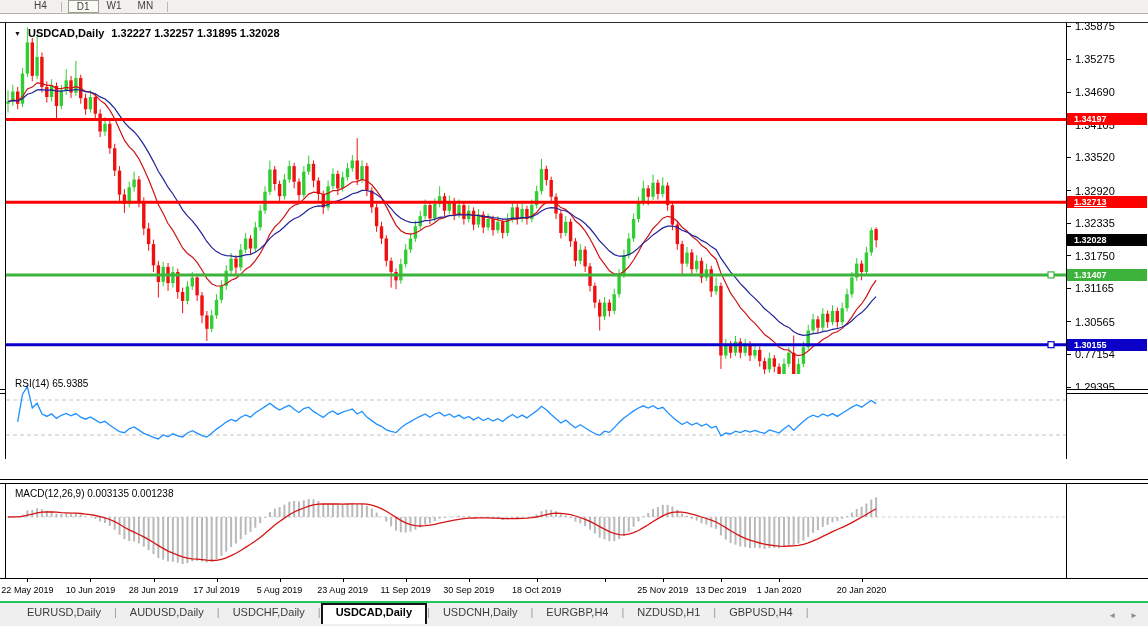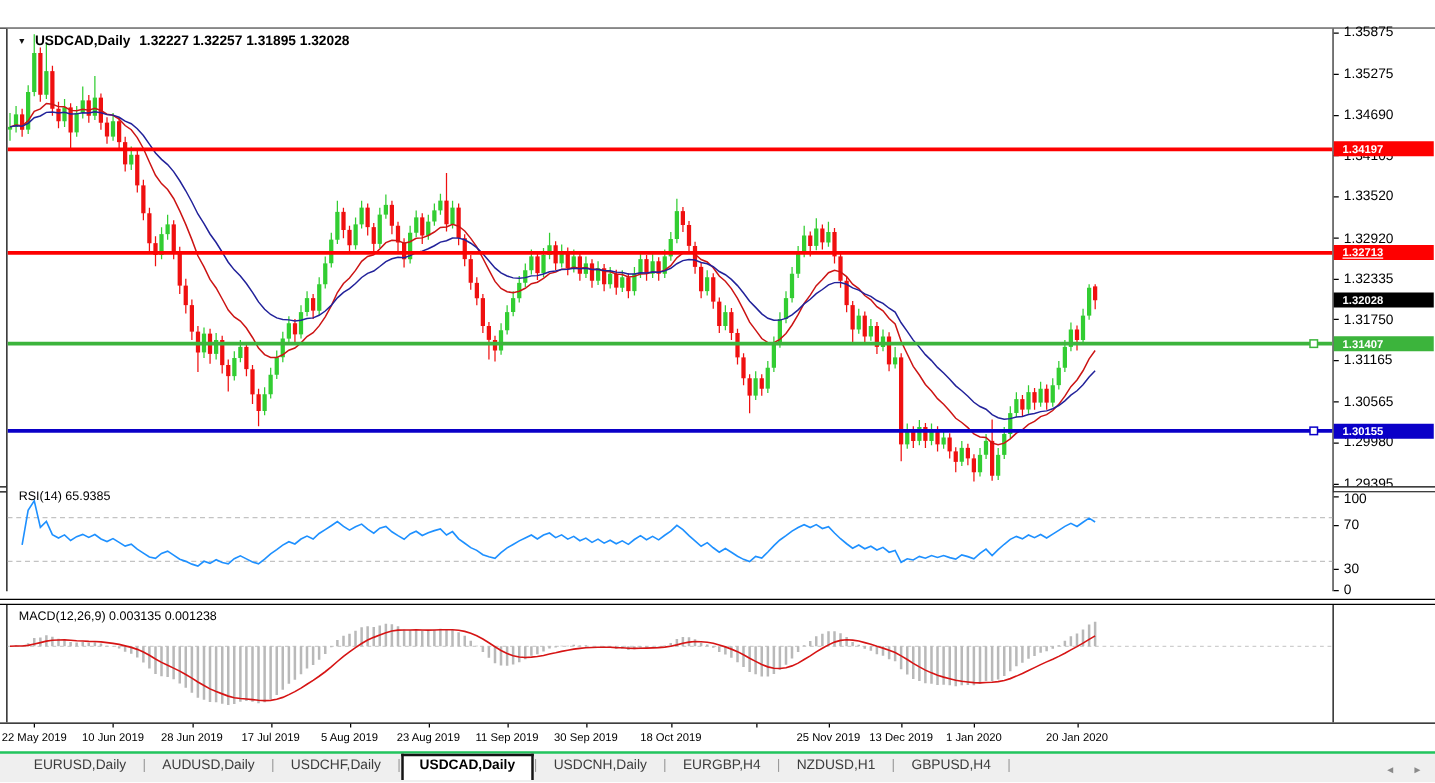--- a/index.html
+++ b/index.html
@@ -10,21 +10,21 @@
     border-bottom:1px solid #b5b2aa;display:flex;align-items:center;padding-left:26px;box-sizing:border-box;}
   .tf{font-size:10px;color:#3f3f3f;padding:0 8px;height:13px;line-height:12px;cursor:default;}
   .tf.active{background:#fbfbf6;border:1px solid #9e9c93;box-sizing:border-box;}
   .tf-sep{width:1px;height:10px;background:#bab7ae;margin:0 6px;}
   
   .frame-top{position:absolute;left:0;top:22px;width:1148px;height:1px;background:#2a2a2a;}
   .splitter{position:absolute;left:0;width:1148px;background:#fff;border-top:1px solid #000;border-bottom:1px solid #000;box-sizing:border-box;}
   
   .panel{position:absolute;left:5px;width:1060px;background:#fff;border-left:1px solid #000;border-right:1px solid #000;}
   #main-panel{top:23px;height:367px;}
-  #rsi-panel{top:388px;height:85px;}
+  #rsi-panel{top:374px;height:85px;}
   #macd-panel{top:484px;height:94px;}
   .panel svg{position:absolute;left:0;top:0;}
   .chart-title{position:absolute;left:8px;top:4px;font-size:11px;font-weight:700;color:#000;z-index:6;display:flex;gap:7px;align-items:center;}
   .chart-title .tri{font-size:7px;color:#111;}
   .panel-label{position:absolute;left:9px;top:4px;font-size:10px;color:#000;z-index:6;}
   
   .axis-col{position:absolute;left:1067px;width:81px;background:#fff;}
   #main-axis{top:23px;height:367px;}
   #rsi-axis{top:394px;height:85px;}
   #macd-axis{top:484px;height:94px;}
@@ -42,20 +42,28 @@
   #tabbar-tabs{display:flex;align-items:flex-start;padding-left:14px;}
   .tab{padding:3px 13px 4px;font-size:11px;color:#3c3c3c;line-height:13px;cursor:default;white-space:nowrap;}
   .tab.active{background:#fff;border:2px solid #141414;border-bottom:0;font-weight:700;color:#000;padding:1px 13px 5px;}
   .tab-sep{color:#9a9a9a;font-size:11px;padding-top:3px;}
   .tab-nav{position:absolute;right:10px;top:8px;color:#8a8a8a;font-size:8px;display:flex;gap:14px;}
 </style>
 </head>
 <body>
 
 <div class="screen">
+  <div class="toolbar" id="toolbar">
+      <div class="tf">H4</div>
+      <div class="tf-sep"></div>
+      <div class="tf active">D1</div>
+      <div class="tf">W1</div>
+      <div class="tf">MN</div>
+      <div class="tf-sep"></div>
+    </div>
   <div class="frame-top"></div>
 
   <div class="panel" id="main-panel">
     <div class="chart-title">
       <span class="tri">▼</span>
       <span>USDCAD,Daily</span>
       <span>1.32227 1.32257 1.31895 1.32028</span>
     </div>
     <svg id="main-svg" width="1060" height="367">
         <g>
@@ -445,50 +453,40 @@
       <div class="axis-label" style="top: 162.623px;">1.32920</div>
       <div class="tick-dash" style="top: 199.713px;"></div>
       <div class="axis-label" style="top: 195.213px;">1.32335</div>
       <div class="tick-dash" style="top: 232.304px;"></div>
       <div class="axis-label" style="top: 227.804px;">1.31750</div>
       <div class="tick-dash" style="top: 264.894px;"></div>
       <div class="axis-label" style="top: 260px;">1.31165</div>
       <div class="tick-dash" style="top: 298.32px;"></div>
       <div class="axis-label" style="top: 293.82px;">1.30565</div>
       <div class="tick-dash" style="top: 330.91px;"></div>
-      <div class="axis-label" style="top: 326.41px;">1.29980</div>
+      <div class="axis-label" style="top: 326.41px;">0.77154</div>
       <div class="tick-dash" style="top: 363.501px;"></div>
       <div class="axis-label" style="top: 359.001px;">1.29395</div>
       <div class="price-tag" style="top: 90.4814px; background: rgb(254, 0, 0);">1.34197</div>
       <div class="price-tag" style="top: 173.155px; background: rgb(254, 0, 0); text-decoration: underline;">1.32713</div>
       <div class="price-tag" style="top: 245.912px; background: rgb(60, 180, 60);">1.31407</div>
       <div class="price-tag" style="top: 315.661px; background: rgb(10, 0, 200);">1.30155</div>
       <div class="price-tag" style="top: 211.316px; background: rgb(0, 0, 0);">1.32028</div>
     </div>
 
   <div class="splitter" style="top:389px;height:5px;"></div>
 
   <div class="panel" id="rsi-panel">
     <div class="panel-label">RSI(14) 65.9385</div>
     <svg id="rsi-svg" width="1060" height="85">
         <line x1="0" y1="26" x2="1060" y2="26" stroke="#c3c3c3" stroke-width="1" stroke-dasharray="4 3"></line>
         <line x1="0" y1="61" x2="1060" y2="61" stroke="#c3c3c3" stroke-width="1" stroke-dasharray="4 3"></line>
         <polyline points="11.7,47.9 16.5,20.2 21.4,12.6 26.3,33.9 31.1,29.2 35.9,39.7 40.8,42.4 45.6,39.9 50.5,44.4 55.3,41.3 60.2,39.5 65.0,41.9 69.9,39.6 74.8,43.2 79.6,45.2 84.4,42.9 89.3,45.9 94.1,48.9 99.0,47.3 103.8,51.3 108.7,54.5 113.5,57.6 118.4,58.7 123.2,54.7 128.1,52.9 132.9,56.1 137.8,59.4 142.6,61.1 147.5,63.3 152.3,64.9 157.2,61.0 162.0,62.7 166.9,59.8 171.8,62.0 176.6,63.0 181.4,59.0 186.3,56.7 191.1,59.1 196.0,61.6 200.8,63.1 205.7,59.3 210.5,55.1 215.4,51.7 220.2,48.1 225.1,45.4 229.9,47.2 234.8,43.2 239.6,40.9 244.5,43.2 249.3,38.8 254.2,35.7 259.0,32.6 263.9,29.3 268.8,33.1 273.6,36.1 278.4,33.4 283.3,31.3 288.1,35.3 293.0,38.5 297.8,34.5 302.7,33.2 307.5,37.4 312.4,40.5 317.3,43.4 322.1,39.2 326.9,37.0 331.8,40.4 336.6,38.2 341.5,36.5 346.3,35.1 351.2,40.0 356.0,37.3 360.9,43.1 365.8,46.6 370.6,50.1 375.4,52.3 380.3,55.8 385.1,57.4 390.0,58.6 394.8,54.1 399.7,50.3 404.5,47.6 409.4,44.7 414.2,42.4 419.1,40.0 423.9,43.2 428.8,40.0 433.6,38.4 438.5,42.1 443.3,39.9 448.2,43.3 453.0,41.1 457.9,44.6 462.7,42.5 467.6,45.9 472.4,43.3 477.3,46.5 482.1,44.2 487.0,47.0 491.8,44.7 496.7,47.5 501.5,43.6 506.4,40.5 511.2,43.8 516.1,41.1 520.9,43.9 525.8,40.2 530.6,36.9 535.5,32.3 540.3,35.7 545.2,40.5 550.0,44.7 554.9,49.0 559.8,46.1 564.6,50.2 569.4,53.8 574.3,50.8 579.1,53.8 584.0,57.0 588.8,59.5 593.7,61.3 598.5,57.2 603.4,58.4 608.3,53.6 613.1,48.5 617.9,44.0 622.8,40.5 627.6,36.9 632.5,34.0 637.3,31.8 642.2,34.0 647.0,31.7 651.9,34.8 656.8,33.3 661.6,38.4 666.4,43.0 671.3,47.0 676.1,50.6 681.0,48.0 685.8,51.0 690.7,49.0 695.5,52.0 700.4,49.9 705.3,53.8 710.1,52.3 714.9,61.8 719.8,59.0 724.6,60.0 729.5,57.1 734.3,58.6 739.2,56.4 744.0,58.0 748.9,56.4 753.8,58.1 758.6,59.3 763.4,55.9 768.3,57.3 773.1,59.1 778.0,54.7 782.8,51.3 787.7,56.4 792.5,51.7 797.4,47.4 802.2,43.5 807.1,41.1 811.9,43.1 816.8,40.0 821.6,42.1 826.5,39.6 831.3,42.4 836.2,39.3 841.0,36.3 845.9,33.1 850.7,30.7 855.6,33.2 860.4,29.8 865.3,26.5 870.1,29.6" fill="none" stroke="#1e90ff" stroke-width="1.3"></polyline>
       </svg>
   </div>
-  <div class="axis-col" id="rsi-axis">
-      <div class="tick-dash" style="top: 2.5px;"></div>
-      <div class="axis-label" style="top: 0px;">100</div>
-      <div class="tick-dash" style="top: 25.5px;"></div>
-      <div class="axis-label" style="top: 21px;">70</div>
-      <div class="tick-dash" style="top: 60.5px;"></div>
-      <div class="axis-label" style="top: 56px;">30</div>
-      <div class="tick-dash" style="top: 77.5px;"></div>
-      <div class="axis-label" style="top: 73px;">0</div>
-    </div>
 
   <div class="splitter" style="top:479px;height:5px;"></div>
 
   <div class="panel" id="macd-panel">
     <div class="panel-label">MACD(12,26,9) 0.003135 0.001238</div>
     <svg id="macd-svg" width="1060" height="94">
         <line x1="0" y1="33" x2="1060" y2="33" stroke="#cfcfcf" stroke-width="1" stroke-dasharray="3 3"></line>
         <g>
           <line x1="2.0" y1="33" x2="2.0" y2="33.0" stroke="#b9b9b9" stroke-width="2"></line>
           <line x1="6.8" y1="33" x2="6.8" y2="32.2" stroke="#b9b9b9" stroke-width="2"></line>

